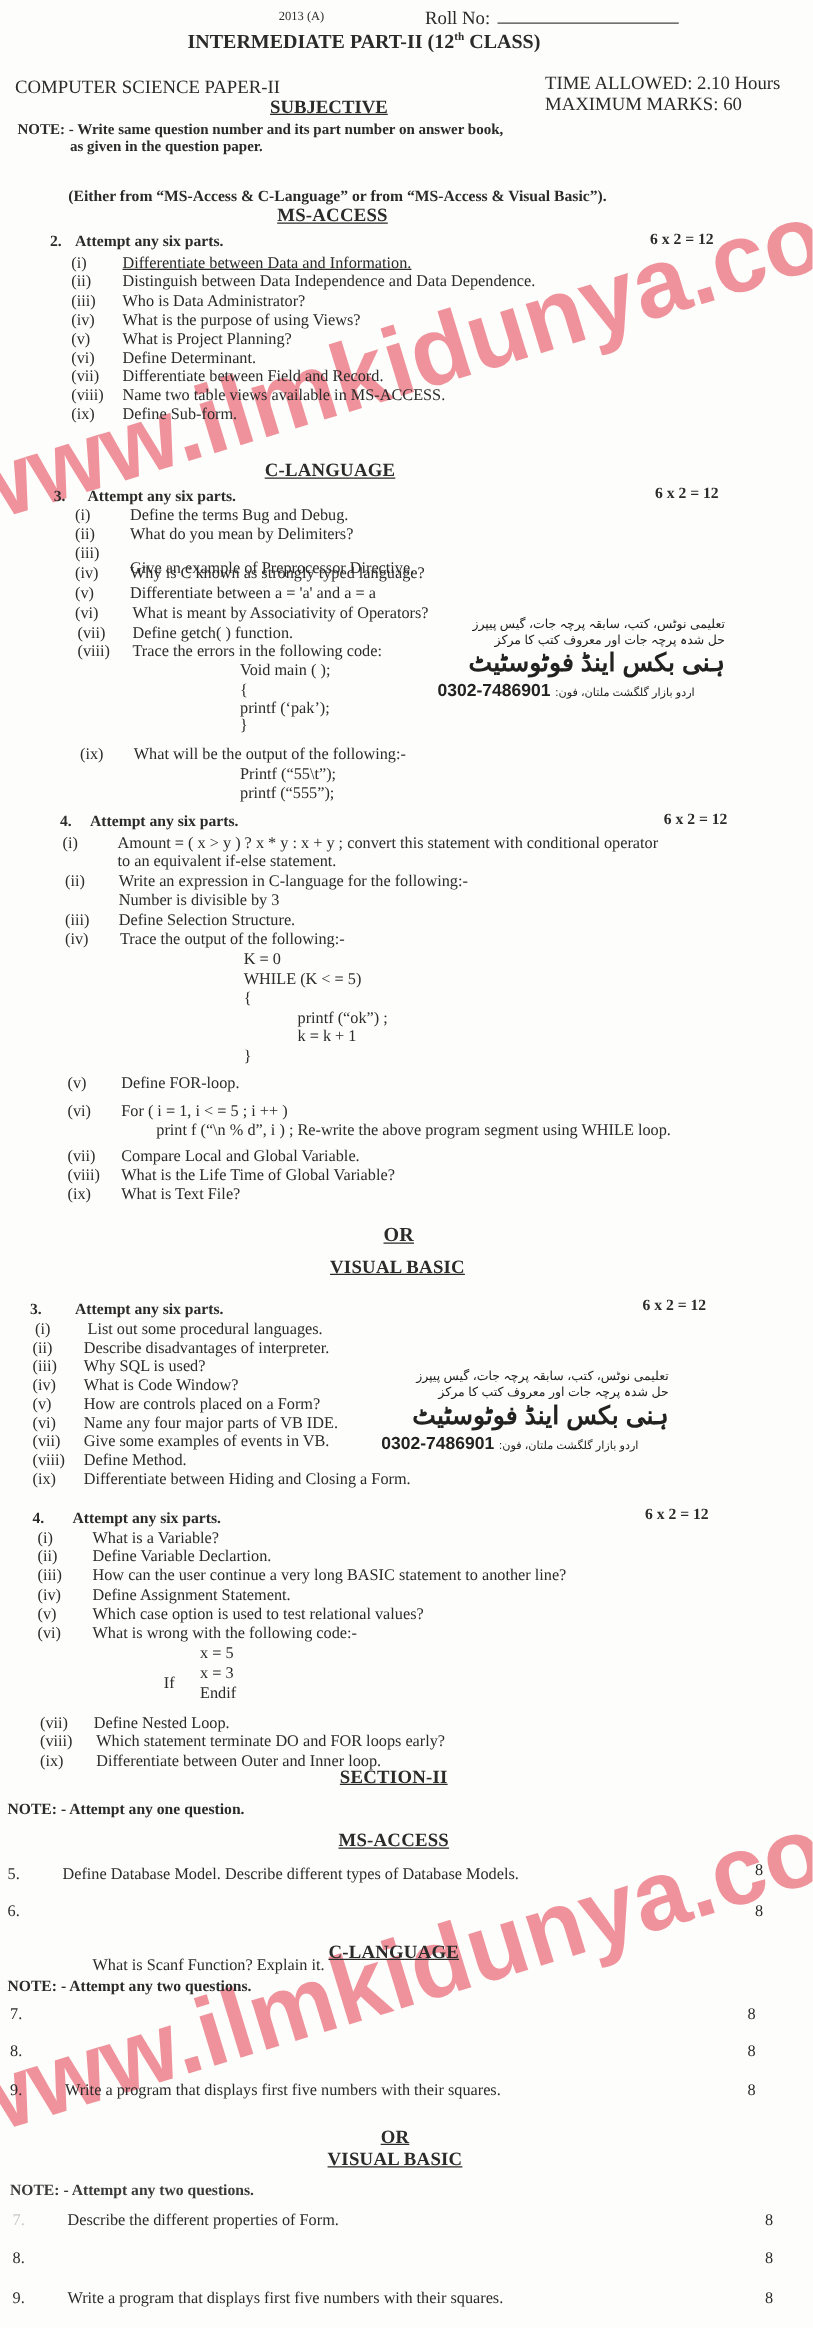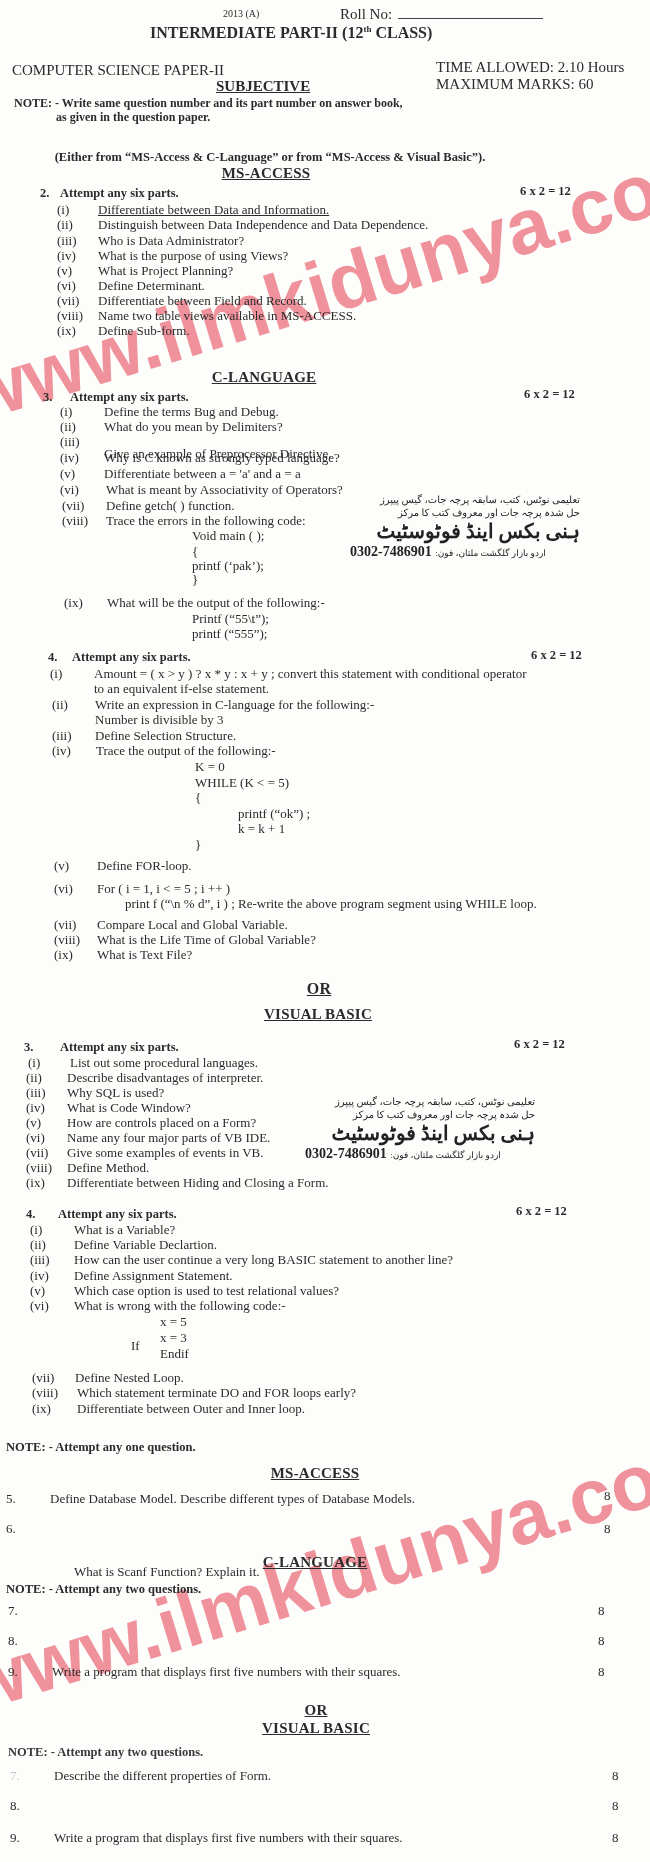--- a/index.html
+++ b/index.html
@@ -23,21 +23,21 @@
     .roll-line { display: inline-block; width: 145px; border-bottom: 1px solid #444; margin-left: 6px; height: 12px; vertical-align: baseline; }
 
     .wm {
       position: absolute; white-space: nowrap;
       font-family: "Liberation Sans", "DejaVu Sans", sans-serif; font-weight: bold;
       color: #e43c4e; opacity: 0.55; transform-origin: left bottom;
       pointer-events: none;
     }
     .stamp {
       position: absolute; width: 230px; height: 100px;
-      color: #222; font-family: Liberation Serif, serif; text-align: right;
+      color: #222; font-family: Liberation Sans, sans-serif; text-align: right;
     }
     .stamp .l1 { font-size: 10px; line-height: 13px; }
     .stamp .l2 { font-size: 10px; line-height: 13px; }
     .stamp .l3 { font-size: 20px; font-weight: bold; line-height: 24px; }
     .stamp .l4 { font-size: 14px; font-weight: bold; line-height: 18px; text-align: left; direction: ltr; }
     .scribble { position: absolute; left: 600px; top: 0; width: 40px; height: 14px; color: #666; font-size: 10px; }
   </style>
 </head>
 <body>
 
@@ -201,20 +201,21 @@
     <div class="abs q" style="left:160px; top:1330px;">x = 3</div>
     <div class="abs q" style="left:160px; top:1346px;">Endif</div>
     <div class="abs num" style="left:32px; top:1370px;">(vii)</div>
     <div class="abs q" style="left:75px; top:1370px;">Define Nested Loop.</div>
     <div class="abs num" style="left:32px; top:1385px;">(viii)</div>
     <div class="abs q" style="left:77px; top:1385px;">Which statement terminate DO and FOR loops early?</div>
     <div class="abs num" style="left:32px; top:1401px;">(ix)</div>
     <div class="abs q" style="left:77px; top:1401px;">Differentiate between Outer and Inner loop.</div>
   </div>
 
+  <div class="abs center sec u" style="top:1414px; left:0; width:630px; font-size:15px;">SECTION-II</div>
   <div class="abs bold" style="left:6px; top:1440px; font-size:12.5px;">NOTE: -  Attempt any one question.</div>
   <div class="abs center sec u" style="top:1465px; left:0; width:630px; font-size:15px;">MS-ACCESS</div>
   <div class="abs q" style="left:6px; top:1491px;">5.</div>
   <div class="abs q" style="left:50px; top:1491px;">Define Database Model.  Describe different types of Database Models.</div>
   <div class="abs q" style="left:604px; top:1488px;">8</div>
   <div class="abs q" style="left:6px; top:1521px;">6.</div>
   <div class="abs q" style="left:604px; top:1521px;">8</div>
 
   <div class="abs center sec u" style="top:1554px; left:0; width:630px; font-size:15px;">C-LANGUAGE</div>
   <div class="abs bold" style="left:6px; top:1582px; font-size:12.5px;">NOTE: -  Attempt any two questions.</div>

